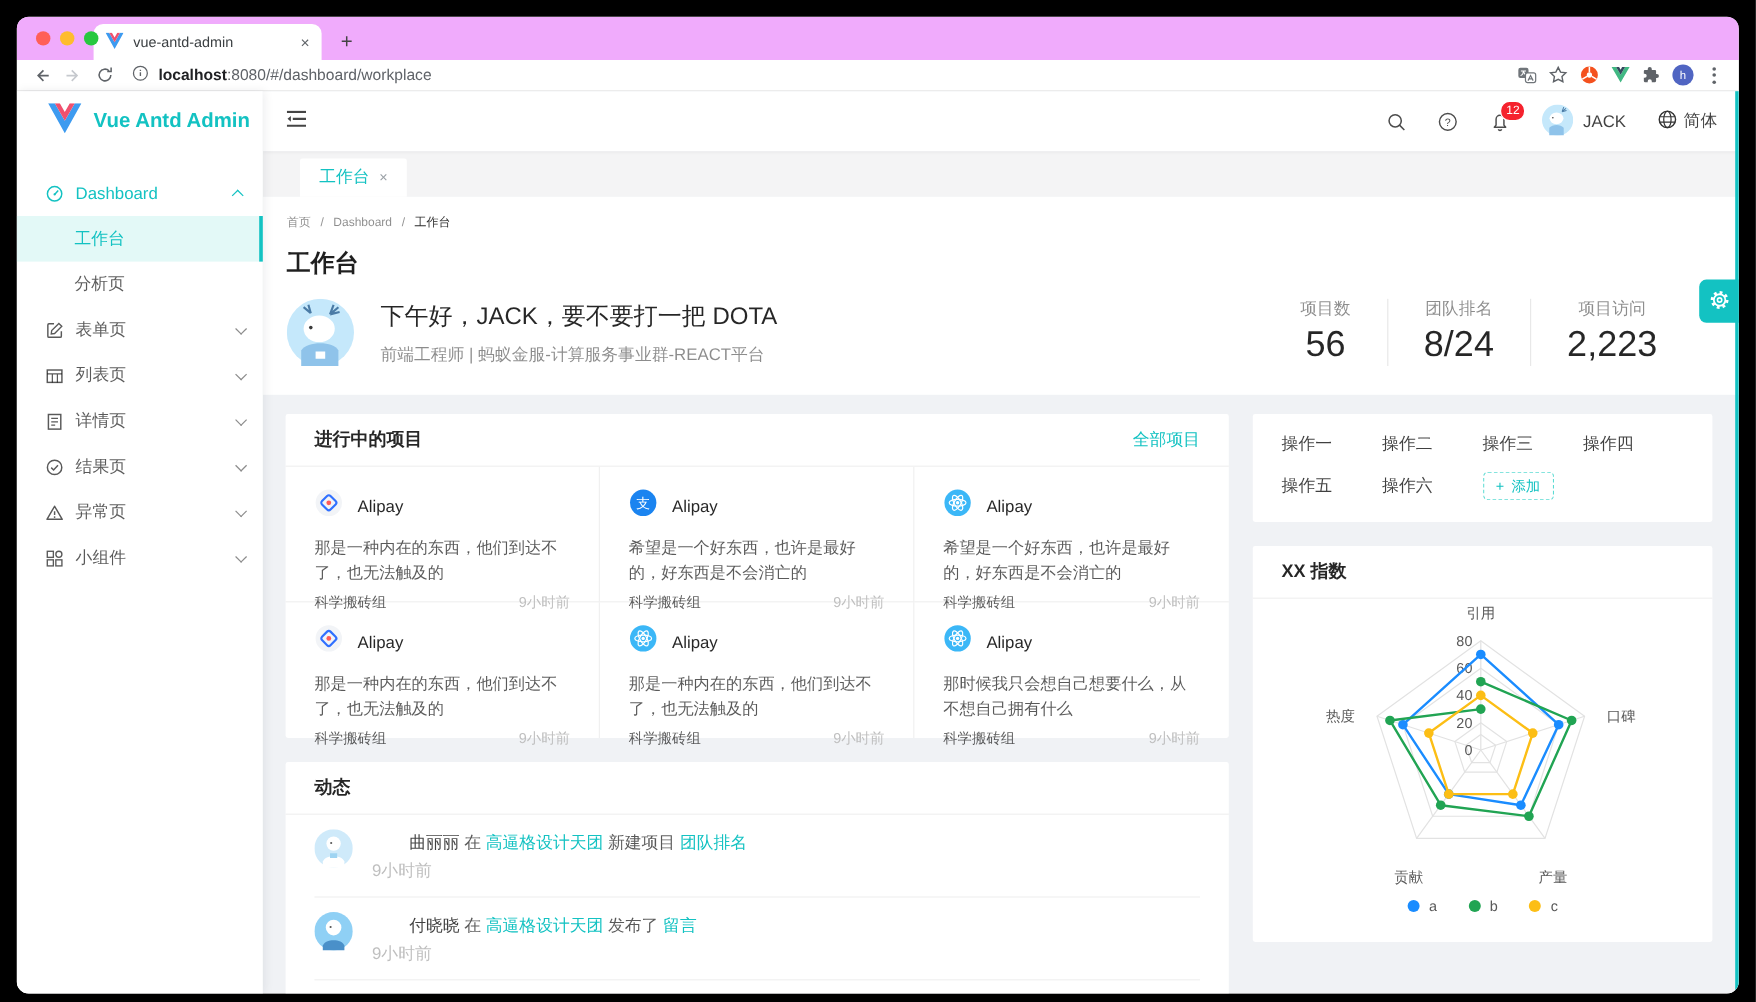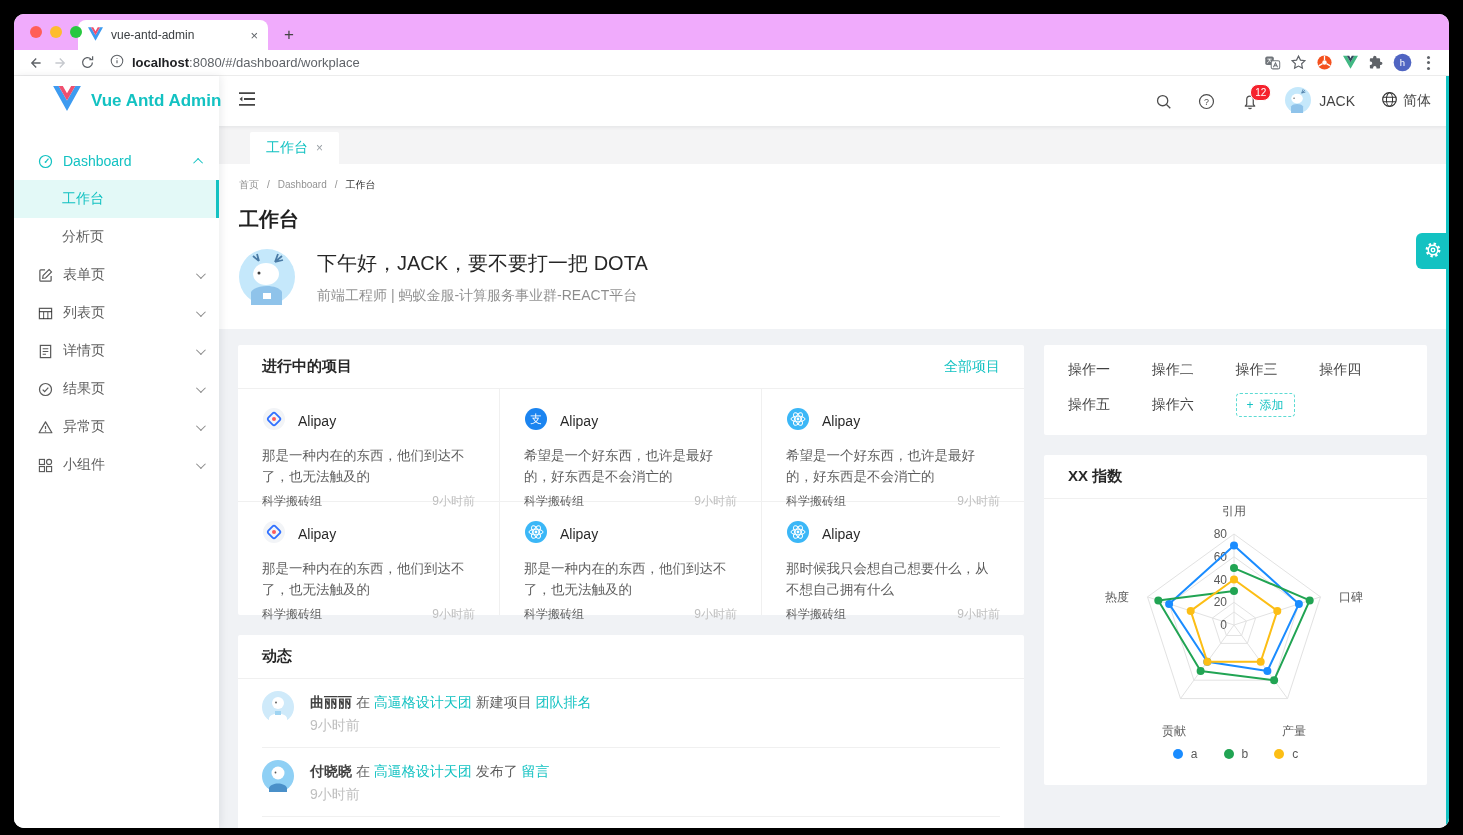--- a/index.html
+++ b/index.html
@@ -19,21 +19,21 @@
   .navbtn{width:22px;height:22px;display:flex;align-items:center;justify-content:center;}
   .urlbox{flex:1;display:flex;align-items:center;gap:8px;padding-left:8px;font-size:13px;color:#5f6368;}
   .urlbox .host{color:#202124;}
   .ext{width:22px;height:22px;display:flex;align-items:center;justify-content:center;}
   .dots3{display:flex;flex-direction:column;gap:2.5px;padding:0 4px;}
   .dots3 i{width:3px;height:3px;border-radius:50%;background:#5f6368;}
 
   
   .app{position:absolute;left:0;right:0;top:62px;bottom:0;display:flex;background:#f0f2f5;}
   .sidebar{width:205px;background:#fff;box-shadow:2px 0 8px rgba(0,21,41,.08);z-index:3;flex:none;}
-  .logo{height:50px;display:flex;align-items:center;gap:10px;padding-left:39px;}
+  .logo{height:50px;display:flex;align-items:center;gap:10px;padding-left:26px;}
   .logo span{font-size:17px;font-weight:bold;color:#13c2c2;white-space:nowrap;}
   .menu{padding-top:16px;}
   .mi{height:38px;display:flex;align-items:center;padding:0 16px 0 24px;font-size:14px;color:rgba(0,0,0,.65);cursor:pointer;}
   .mi .ic{width:15px;height:15px;margin-right:10px;display:flex;align-items:center;color:rgba(0,0,0,.65);}
   .mi .lb{flex:1;}
   .mi.child{padding-left:48px;}
   .mi.parent-active,.mi.parent-active .ic{color:#13c2c2;}
   .mi.active{background:#e3f9f7;color:#13c2c2;border-right:3px solid #13c2c2;}
   .chev{width:7px;height:7px;border-right:1.4px solid #8c8c8c;border-bottom:1.4px solid #8c8c8c;transform:rotate(45deg) translateY(-2px);}
   .chev.up{transform:rotate(-135deg) translateY(-2px);border-color:#13c2c2;}
@@ -80,21 +80,21 @@
   .pdesc{margin-top:10px;font-size:13.5px;line-height:21px;color:rgba(0,0,0,.65);height:42px;overflow:hidden;}
   .pfoot{margin-top:6px;display:flex;justify-content:space-between;font-size:12px;}
   .pgroup{color:rgba(0,0,0,.65);}
   .ptime{color:#bfbfbf;}
 
   .actcard{margin-top:20px;}
   .actitem{margin:0 24px;padding:12px 0;display:flex;gap:16px;border-bottom:1px solid #f0f0f0;}
   .actitem:last-child{border-bottom:none;}
   .aavatar{width:32px;height:32px;flex:none;}
   .aline{font-size:14px;color:rgba(0,0,0,.65);line-height:22px;}
-  .aline .nm{font-weight:700;color:rgba(0,0,0,.75);}
+  .aline .nm{font-weight:400;color:rgba(0,0,0,.75);margin-left:31px;}
   .aline a{color:#13c2c2;text-decoration:none;}
   .atime{margin-top:4px;font-size:14px;color:#bfbfbf;}
 
   .qbody{padding:16px 24px 18px 24px;display:grid;grid-template-columns:1fr 1fr 1fr 1fr;grid-row-gap:14px;align-items:center;}
   .qlink{font-size:14px;color:rgba(0,0,0,.75);}
   .addbtn{display:inline-flex;align-items:center;gap:6px;height:24px;padding:0 10px;border:1px dashed #5cdbd3;border-radius:4px;color:#13c2c2;font-size:12px;background:#fff;width:fit-content;}
 
   .chartcard{margin-top:20px;height:330px;}
   .legend{display:flex;justify-content:center;gap:26px;margin-top:2px;}
   .litem{display:flex;align-items:center;gap:8px;font-size:12px;color:#595959;}
@@ -363,20 +363,34 @@
                 <ellipse cx="27" cy="25" rx="13" ry="11" fill="#fff"></ellipse>
                 <circle cx="20" cy="24" r="1.5" fill="#3a3a3a"></circle>
                 <path d="M12 43c5-8 27-8 31 0v13H12z" fill="#8fc3ea"></path>
                 <path d="M24 44h8v6h-8z" fill="#fff"></path>
               </svg>
           </span>
           <div>
             <div class="gtitle">下午好，JACK，要不要打一把 DOTA</div>
             <div class="gsub">前端工程师 | 蚂蚁金服-计算服务事业群-REACT平台</div>
           </div>
+          <div class="stats" id="stats">
+              <div class="stat">
+                <div class="sl">项目数</div>
+                <div class="sv">56</div>
+              </div>
+              <div class="stat">
+                <div class="sl">团队排名</div>
+                <div class="sv">8/24</div>
+              </div>
+              <div class="stat">
+                <div class="sl">项目访问</div>
+                <div class="sv">2,223</div>
+              </div>
+            </div>
         </div>
       </div>
 
       <div class="content">
         <div>
           <div class="card">
             <div class="chead">
               <span class="ct">进行中的项目</span>
               <a class="alllink">全部项目</a>
             </div>

